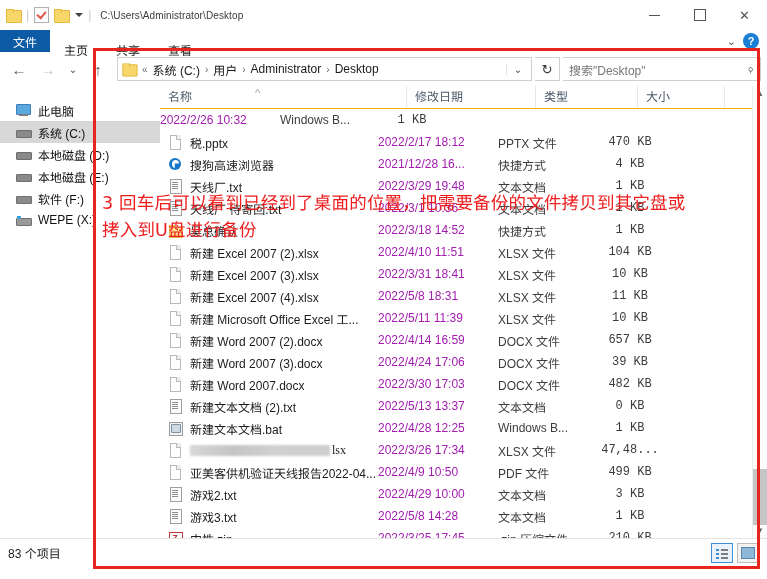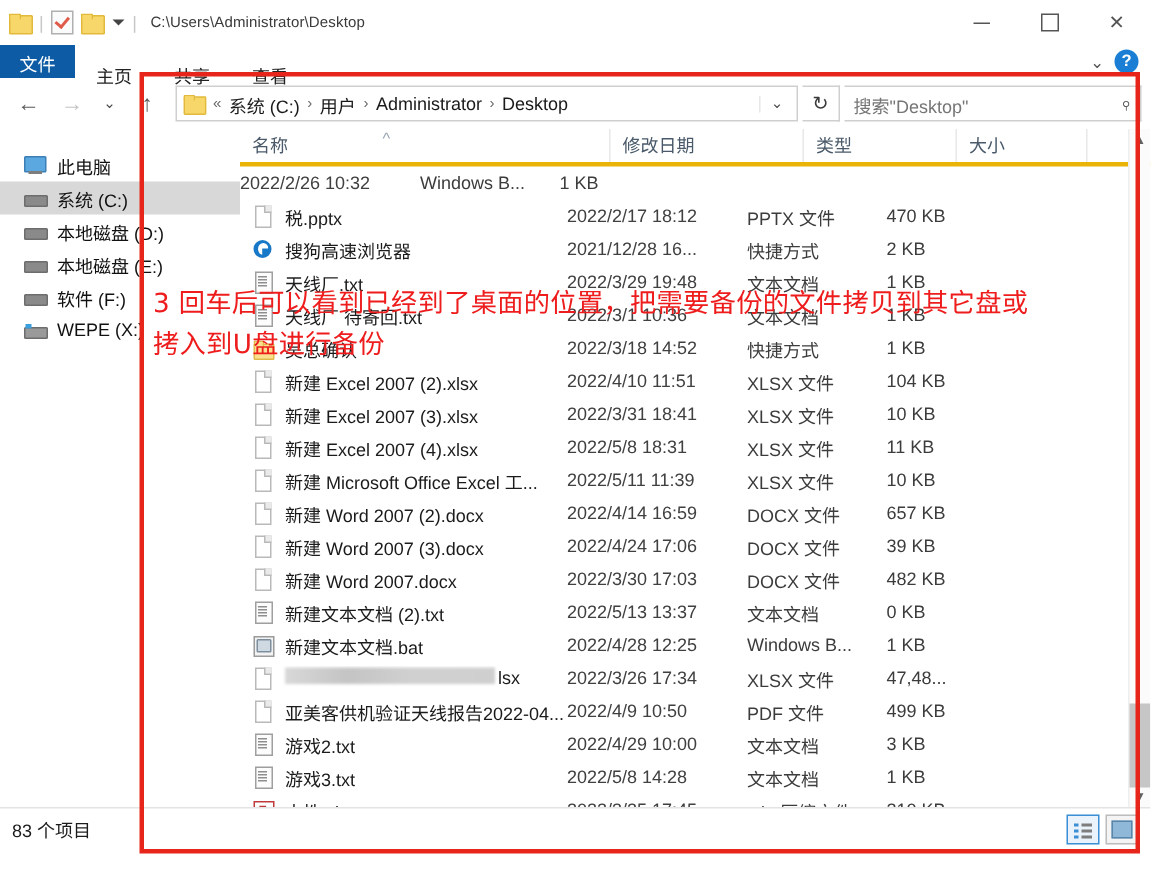--- a/index.html
+++ b/index.html
@@ -74,36 +74,36 @@
   .pc-ico:after{content:"";position:absolute;left:3px;top:10px;width:9px;height:2px;background:#7d7d7d;}
   .drv-ico{width:15px;height:11px;position:relative;}
   .drv-ico:before{content:"";position:absolute;left:0;top:3px;width:14px;height:6px;background:#8a8a8a;
     border:1px solid #6d6d6d;border-radius:1px;}
   .drv-ico.usb:before{background:#9a9a9a;}
   .drv-ico.usb:after{content:"";position:absolute;left:1px;top:1px;width:4px;height:3px;background:#3aa0dd;}
 
   
   .listpane{flex:1;position:relative;overflow:hidden;}
   .colhdr{height:22px;display:flex;align-items:center;font-size:12px;color:#4a5a6a;
-    border-bottom:3px solid #eab308;}
+    border-bottom:1px solid #eab308;}
   .colhdr .c{padding-left:8px;position:relative;height:22px;line-height:22px;}
   .colhdr .c+.c{border-left:1px solid #e8e8e8;}
   .c-name{width:210px;}
   .c-date{width:120px;margin-left:28px;}
   .c-type{width:93px;}
   .c-size{width:78px;}
   .c-rest{flex:1;}
   .sortmark{position:absolute;left:95px;top:-4px;color:#9aa7b4;font-size:11px;}
   .rows{position:relative;}
   .row{height:22px;display:flex;align-items:center;font-size:12px;color:#1b1b1b;}
   .row .nm{width:210px;display:flex;align-items:center;gap:7px;padding-left:8px;
     white-space:nowrap;overflow:hidden;}
-  .row .dt{width:120px;color:#404040;}
+  .row .dt{width:120px;color:#a21caf;}
   .row .tp{width:93px;color:#3c3c3c;}
-  .row .sz{width:78px;color:#3c3c3c;text-align:left;padding-right:8px;}
+  .row .sz{width:78px;color:#3c3c3c;text-align:center;padding-right:8px;font-family:Liberation Mono, monospace;}
   .ico{width:15px;height:16px;flex:none;position:relative;}
   .ico.doc:before{content:"";position:absolute;left:2px;top:1px;width:9px;height:13px;background:#fff;
     border:1px solid #b9b9b9;}
   .ico.doc:after{content:"";position:absolute;left:8px;top:1px;width:4px;height:4px;background:#eaeaea;
     border-left:1px solid #b9b9b9;border-bottom:1px solid #b9b9b9;}
   .ico.txt:before{content:"";position:absolute;left:2px;top:1px;width:10px;height:13px;background:#fcfcfc;
     border:1px solid #9f9f9f;}
   .ico.txt:after{content:"";position:absolute;left:4px;top:4px;width:6px;height:1px;background:#8e8e8e;
     box-shadow:0 2px 0 #8e8e8e,0 4px 0 #8e8e8e,0 6px 0 #8e8e8e;}
   .ico.bat:before{content:"";position:absolute;left:1px;top:2px;width:12px;height:12px;background:#f2f2f2;
@@ -118,21 +118,21 @@
   .ico.browser:before{content:"";position:absolute;left:1px;top:2px;width:12px;height:12px;
     border-radius:50%;background:#1878c8;}
   .ico.browser:after{content:"";position:absolute;left:4px;top:4px;width:7px;height:8px;
     border-radius:50%;background:#fff;clip-path:polygon(0 0,100% 0,100% 45%,40% 45%,40% 100%,0 100%);}
   .ico.zip:before{content:"";position:absolute;left:1px;top:2px;width:12px;height:12px;background:#fff;
     border:1px solid #c03a3a;}
   .ico.zip:after{content:"";position:absolute;left:3px;top:4px;width:8px;height:8px;color:#c03a3a;
     font-size:9px;line-height:8px;content:"Z";font-weight:bold;text-align:center;}
   .blurname{width:140px;height:11px;background:linear-gradient(90deg,#d8d8d8,#c4c4c4 30%,#d0d0d0 60%,#cfcfcf);
     filter:blur(1.2px);}
-  .blurname-wrap{display:flex;align-items:flex-start;gap:2px;}
+  .blurname-wrap{display:flex;align-items:center;gap:2px;font-family:Liberation Serif, serif;}
 
   
   .vscroll{position:absolute;right:0;top:0;width:14px;height:452px;background:#fbfbfb;border-left:1px solid #eee;}
   .vscroll .arrow{height:15px;display:flex;align-items:center;justify-content:center;color:#606060;font-size:8px;}
   .vthumb{position:absolute;left:0;right:0;top:383px;height:56px;background:#c6c6c6;}
 
   
   .statusbar{height:27px;display:flex;align-items:center;padding:0 8px;font-size:12px;color:#1b1b1b;
     border-top:1px solid #e4e4e4;}
   .status-right{margin-left:auto;display:flex;gap:4px;align-items:center;}
@@ -273,21 +273,21 @@
             <div class="tp">PPTX 文件</div>
             <div class="sz">470 KB</div>
           </div>
           <div class="row">
             <div class="nm">
               <span class="ico browser"></span>
               <span>搜狗高速浏览器</span>
             </div>
             <div class="dt">2021/12/28 16...</div>
             <div class="tp">快捷方式</div>
-            <div class="sz">2 KB</div>
+            <div class="sz">4 KB</div>
           </div>
           <div class="row">
             <div class="nm">
               <span class="ico txt"></span>
               <span>天线厂.txt</span>
             </div>
             <div class="dt">2022/3/29 19:48</div>
             <div class="tp">文本文档</div>
             <div class="sz">1 KB</div>
           </div>

